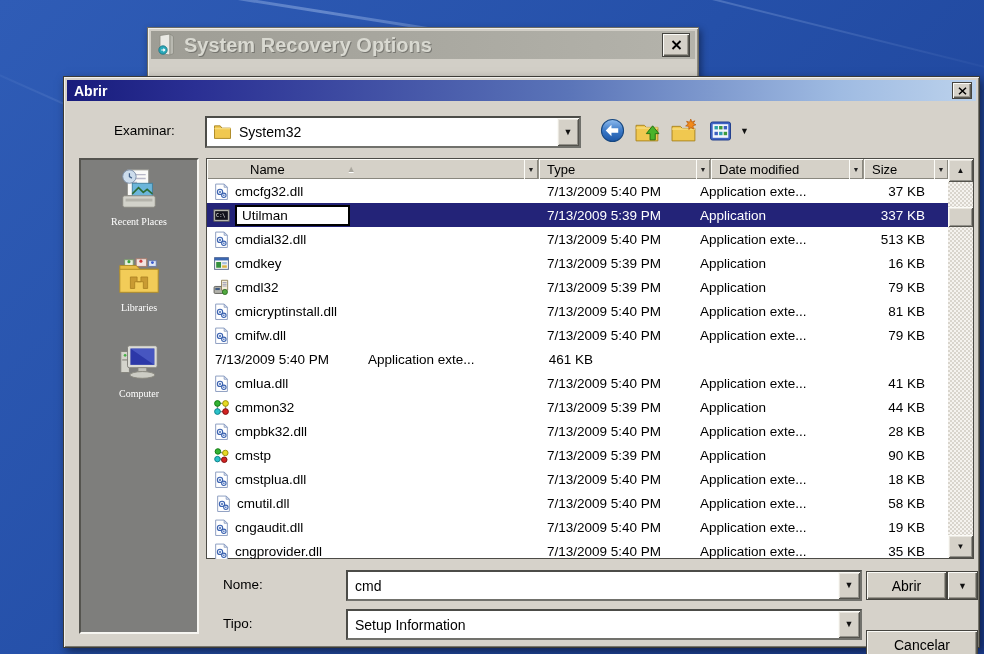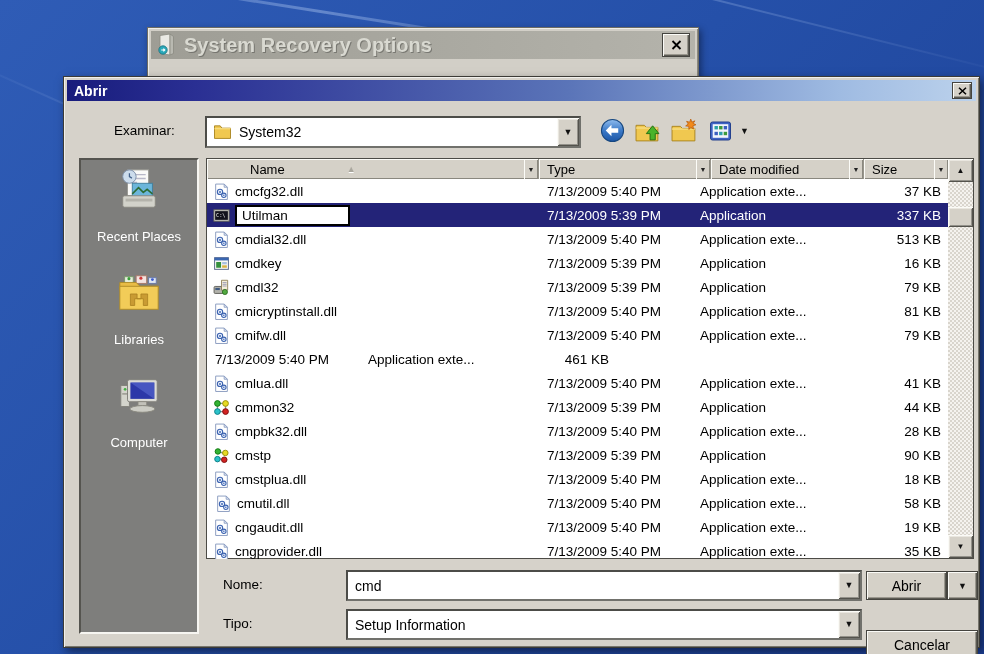--- a/index.html
+++ b/index.html
@@ -55,42 +55,42 @@
   .tool{width:27px;height:27px;display:flex;align-items:center;justify-content:center;}
   #views-caret{font-size:9px;color:#111;margin-left:-3px;}
 
   
   #places{position:absolute;left:15px;top:81px;width:120px;height:476px;background:#7e7e7c;
     border:2px solid;border-color:#55544f #f6f5f1 #f6f5f1 #55544f;box-sizing:border-box;
     display:flex;flex-direction:column;align-items:center;padding-top:7px;}
   .place-item{display:flex;flex-direction:column;align-items:center;margin-bottom:26px;cursor:default;}
   .place-icon{width:46px;height:46px;}
   .place-icon svg{width:46px;height:46px;display:block;}
-  .place-label{margin-top:16px;font-size:13px;color:#fff;}
+  .place-label{margin-top:3px;font-size:10px;color:#fff;font-family:Liberation Serif, serif;}
 
   
   #listview{position:absolute;left:142px;top:81px;width:768px;height:401px;background:#fff;
     border:1px solid #4c4b46;box-sizing:border-box;}
   #lv-header{position:absolute;left:0;top:0;height:20px;display:flex;}
   .lv-hcell{position:relative;height:20px;box-sizing:border-box;background:#d5d1c8;
     border-right:1px solid #98958c;
     box-shadow:inset 0 1px 0 #fcfcf8,inset 1px 0 0 #fcfcf8,inset 0 -1px 0 #8a887f;
     font-size:13px;color:#000;display:flex;align-items:center;padding-left:8px;}
   .sort-arrow{margin-left:62px;font-size:9px;color:#aaa79e;text-shadow:0 1px 0 #fff;}
   .hfilter{position:absolute;right:0;top:0;width:14px;height:20px;background:#d5d1c8;
     box-shadow:inset 1px 1px 0 #fcfcf8,inset -1px -1px 0 #8a887f;
     display:flex;align-items:center;justify-content:center;font-size:7px;color:#222;}
   #lv-rows{position:absolute;left:0;top:20px;width:742px;height:380px;overflow:hidden;}
   .lv-row{display:flex;height:24px;align-items:center;font-size:13.5px;color:#000;cursor:default;}
   .lv-row.selected{background:#232378;color:#fff;}
   .c-name{display:flex;align-items:center;box-sizing:border-box;padding-left:6px;height:100%;}
   .c-name .fic{width:17px;height:17px;margin-right:5px;flex:none;}
   .c-name .fic svg{width:17px;height:17px;display:block;}
   .c-date,.c-type{box-sizing:border-box;padding-left:8px;white-space:nowrap;overflow:hidden;}
-  .c-size{box-sizing:border-box;padding-right:8px;text-align:right;white-space:nowrap;}
+  .c-size{box-sizing:border-box;padding-right:24px;text-align:right;white-space:nowrap;}
   .rename-box{background:#fff;border:2px solid #000;color:#000;height:17px;width:106px;
     font-size:13.5px;line-height:17px;padding-left:5px;}
 
   
   #lv-scroll{position:absolute;right:0;top:0;width:25px;height:399px;}
   .sb-btn{position:absolute;left:0;width:25px;height:23px;display:flex;align-items:center;justify-content:center;
     font-size:8px;color:#111;}
   #sb-up{top:0;} #sb-down{bottom:0;}
   #sb-track{position:absolute;left:0;top:23px;width:25px;bottom:23px;
     background-image:repeating-conic-gradient(#f5f3ef 0% 25%,#d9d5cd 0% 50%);background-size:4px 4px;}

